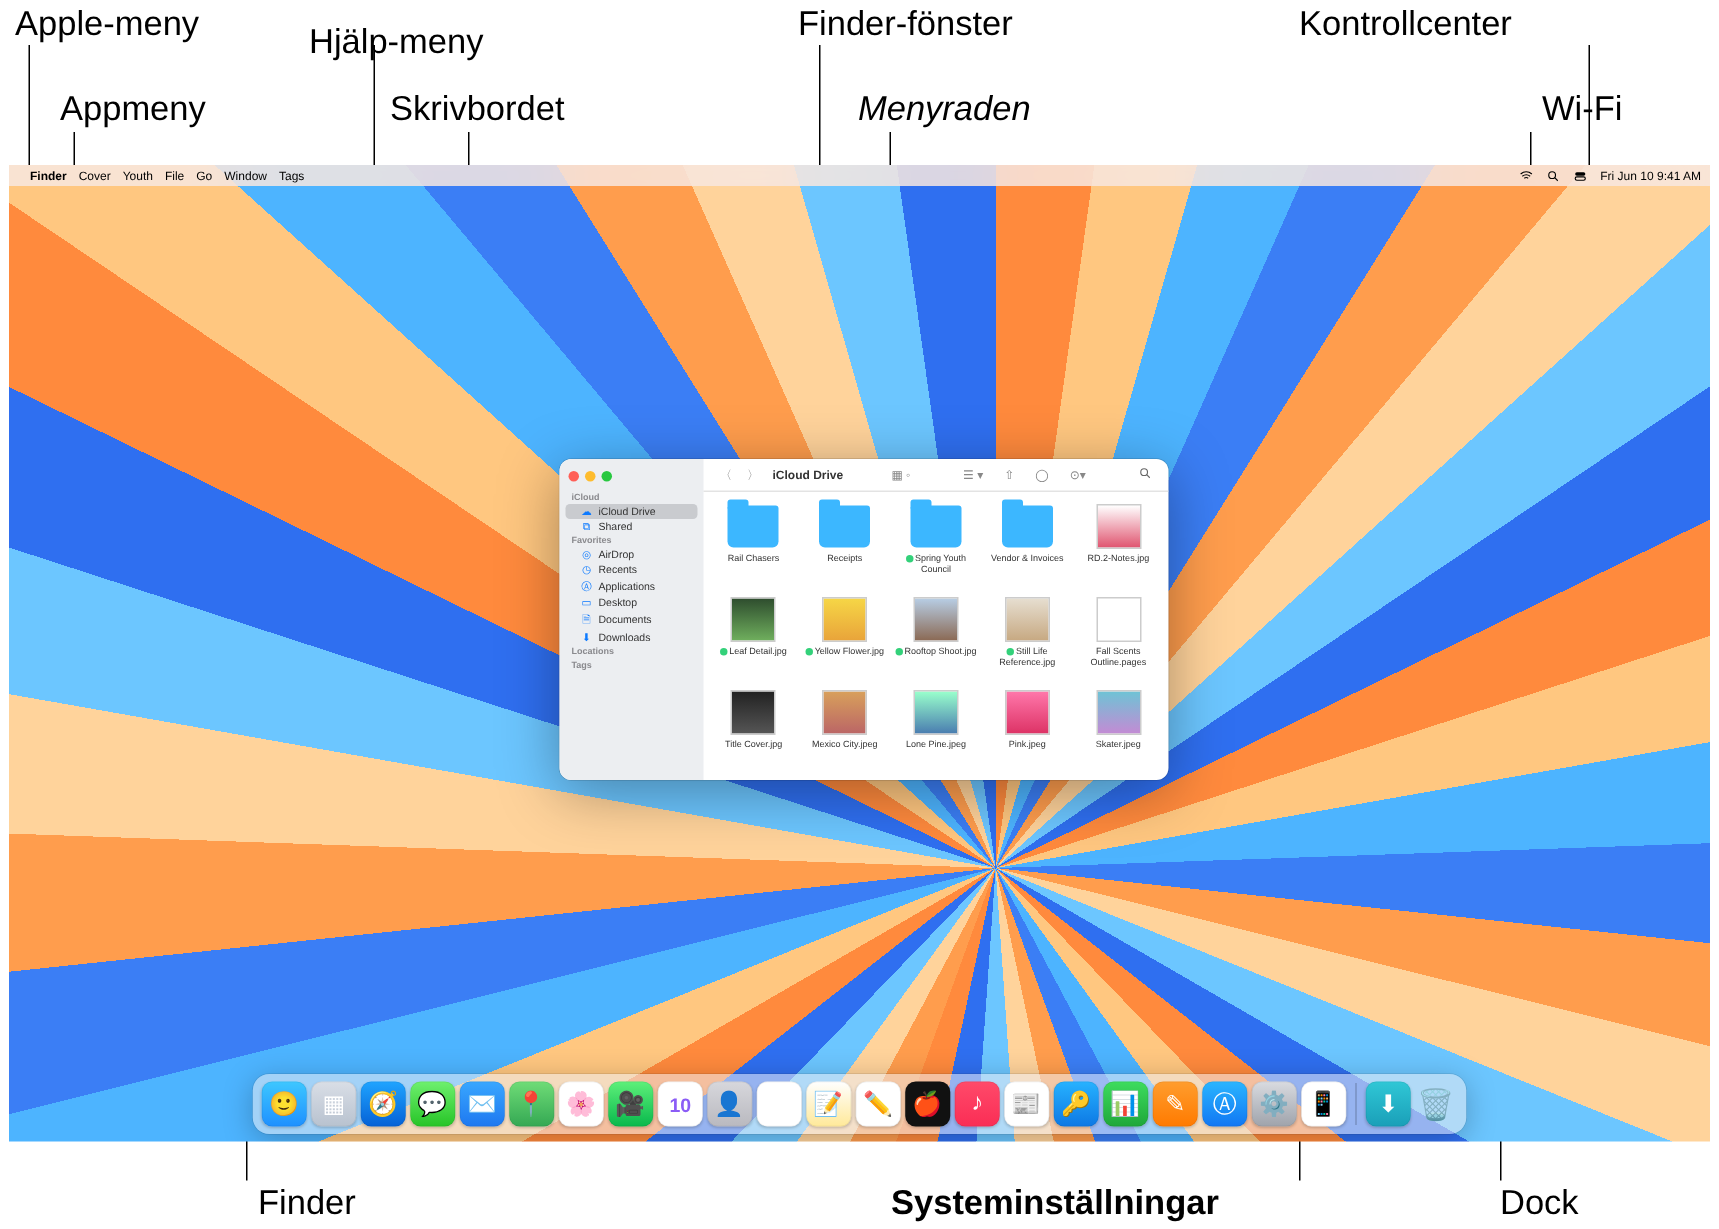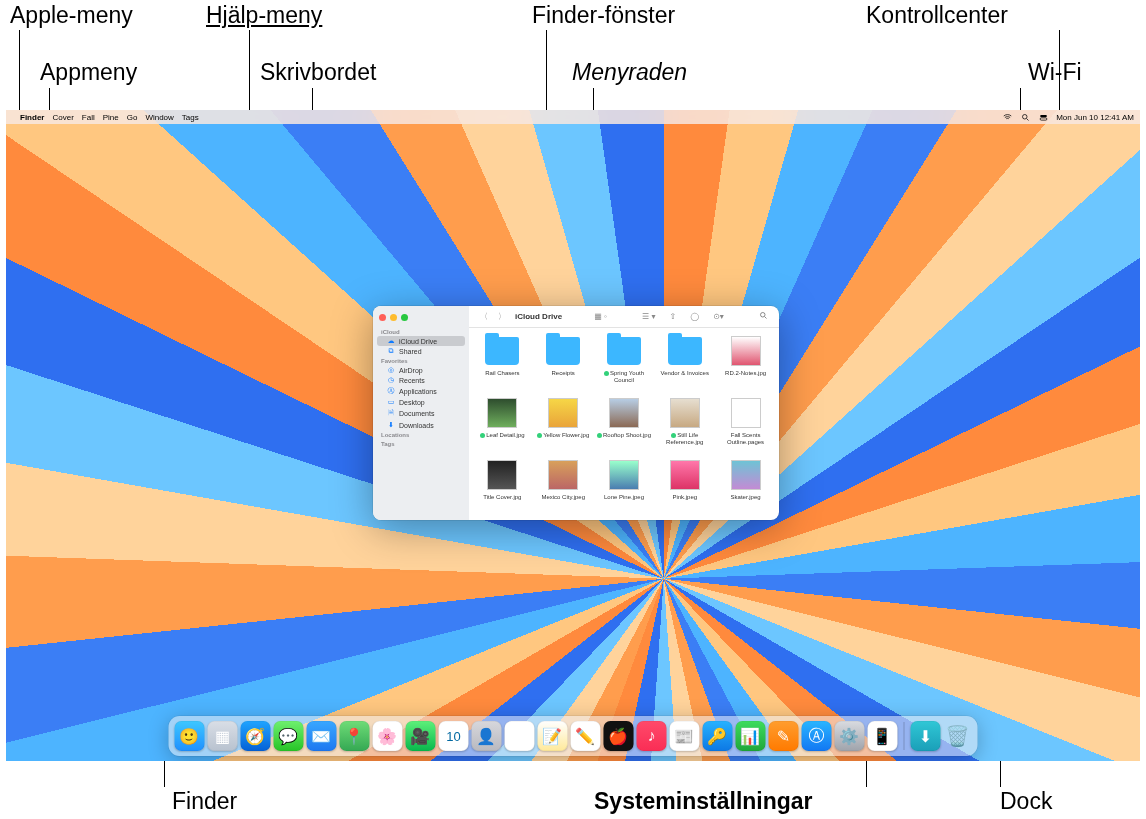--- a/index.html
+++ b/index.html
@@ -225,21 +225,21 @@
     font-size: 20px;
   }
 
   .svg-icon { width: 9px; height: 9px; }
 </style>
 </head>
 <body>
 
 <div class="callout" style="left:10px; top:2px;">Apple-meny</div>
 <div class="callout" style="left:40px; top:59px;">Appmeny</div>
-<div class="callout" style="left:206px; top:2px;text-decoration:underline;">Hjälp-meny</div>
+<div class="callout" style="left:206px; top:14px;">Hjälp-meny</div>
 <div class="callout" style="left:260px; top:59px;">Skrivbordet</div>
 <div class="callout" style="left:532px; top:2px;">Finder-fönster</div>
 <div class="callout" style="left:572px; top:59px;font-style:italic;">Menyraden</div>
 <div class="callout" style="left:866px; top:2px;text-align:center;">Kontrollcenter</div>
 <div class="callout" style="left:1028px; top:59px;text-align:center;">Wi-Fi</div>
 <div class="callout" style="left:172px; top:788px;">Finder</div>
 <div class="callout" style="left:594px; top:788px;font-weight:bold;">Systeminställningar</div>
 <div class="callout" style="left:1000px; top:788px;text-align:center;">Dock</div>
 
 <div class="callout-line" style="left:19px; top:30px; width:1px; height:86px;"></div>
@@ -254,22 +254,22 @@
 <div class="callout-line" style="left:866px; top:752px; width:1px; height:35px;"></div>
 <div class="callout-line" style="left:1000px; top:740px; width:1px; height:47px;"></div>
 
 <div class="desktop">
 
   <div class="menubar">
     <div class="left">
       <span class="apple-logo"></span>
       <span class="app-name">Finder</span>
       <span>Cover</span>
-      <span>Fall</span>
-      <span>Pine</span>
+      <span>Youth</span>
+      <span>File</span>
       <span>Go</span>
       <span>Window</span>
       <span>Tags</span>
     </div>
     <div class="right">
       <span class="status-icon">
         <svg class="svg-icon" viewBox="0 0 24 24" fill="none" stroke="#000" stroke-width="2">
             <path d="M2 8c6-5 14-5 20 0M5 12c4-3 10-3 14 0M8.5 15.5c2-1.5 5-1.5 7 0M12 19h0"></path>
           </svg>
       </span>
@@ -278,21 +278,21 @@
             <circle cx="10" cy="10" r="6"></circle>
             <path d="M20 20l-5-5"></path>
           </svg>
       </span>
       <span class="status-icon">
         <svg class="svg-icon" viewBox="0 0 24 24" fill="#000">
             <rect x="3" y="5" width="18" height="6" rx="3"></rect>
             <rect x="3" y="13" width="18" height="6" rx="3" fill="none" stroke="#000" stroke-width="2"></rect>
           </svg>
       </span>
-      <span>Mon Jun 10  12:41 AM</span>
+      <span>Fri Jun 10  9:41 AM</span>
     </div>
   </div>
 
   <div class="finder-window">
     <div class="finder-sidebar">
       <div class="traffic-lights">
         <div class="tl red"></div>
         <div class="tl yellow"></div>
         <div class="tl green"></div>
       </div>
@@ -459,21 +459,21 @@
 
   <div class="dock" id="dock">
       <div class="dock-item" style="background: linear-gradient(rgb(62, 199, 255), rgb(30, 144, 255));">🙂</div>
       <div class="dock-item" style="background: linear-gradient(rgb(217, 222, 230), rgb(184, 194, 207));">▦</div>
       <div class="dock-item" style="background: linear-gradient(rgb(31, 164, 255), rgb(5, 97, 214));">🧭</div>
       <div class="dock-item" style="background: linear-gradient(rgb(110, 240, 110), rgb(39, 196, 39));">💬</div>
       <div class="dock-item" style="background: linear-gradient(rgb(57, 167, 255), rgb(30, 120, 240));">✉️</div>
       <div class="dock-item" style="background: linear-gradient(rgb(111, 220, 119), rgb(52, 168, 83));">📍</div>
       <div class="dock-item" style="background: rgb(255, 255, 255);">🌸</div>
       <div class="dock-item" style="background: linear-gradient(rgb(94, 240, 122), rgb(8, 184, 76));">🎥</div>
-      <div class="dock-item" style="background: rgb(255, 255, 255); color: #0369a1; font-size: 13px; font-weight: 400;">10</div>
+      <div class="dock-item" style="background: rgb(255, 255, 255); color: #8b5cf6; font-size: 13px; font-weight: 700;">10</div>
       <div class="dock-item" style="background: linear-gradient(rgb(215, 215, 220), rgb(185, 185, 191));">👤</div>
       <div class="dock-item" style="background: rgb(255, 255, 255);">☰</div>
       <div class="dock-item" style="background: linear-gradient(rgb(255, 255, 255), rgb(255, 233, 153));">📝</div>
       <div class="dock-item" style="background: rgb(255, 255, 255);">✏️</div>
       <div class="dock-item" style="background: rgb(17, 17, 17);">🍎</div>
       <div class="dock-item" style="background: linear-gradient(rgb(255, 74, 106), rgb(250, 45, 85));">♪</div>
       <div class="dock-item" style="background: rgb(255, 255, 255);">📰</div>
       <div class="dock-item" style="background: linear-gradient(rgb(39, 178, 255), rgb(13, 120, 228));">🔑</div>
       <div class="dock-item" style="background: linear-gradient(rgb(61, 220, 94), rgb(31, 167, 58));">📊</div>
       <div class="dock-item" style="background: linear-gradient(rgb(255, 157, 46), rgb(255, 122, 0));">✎</div>

